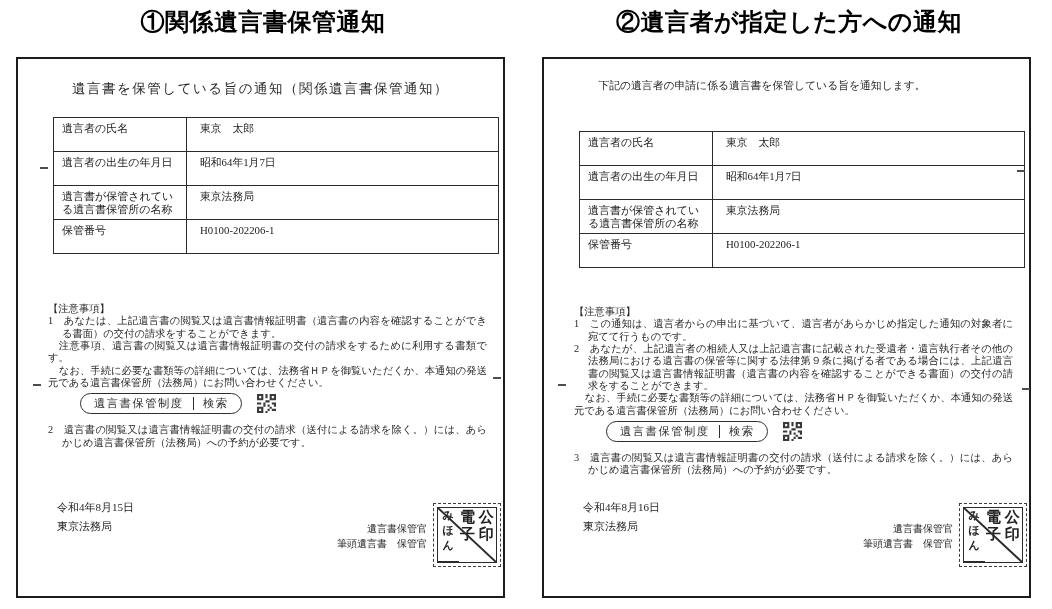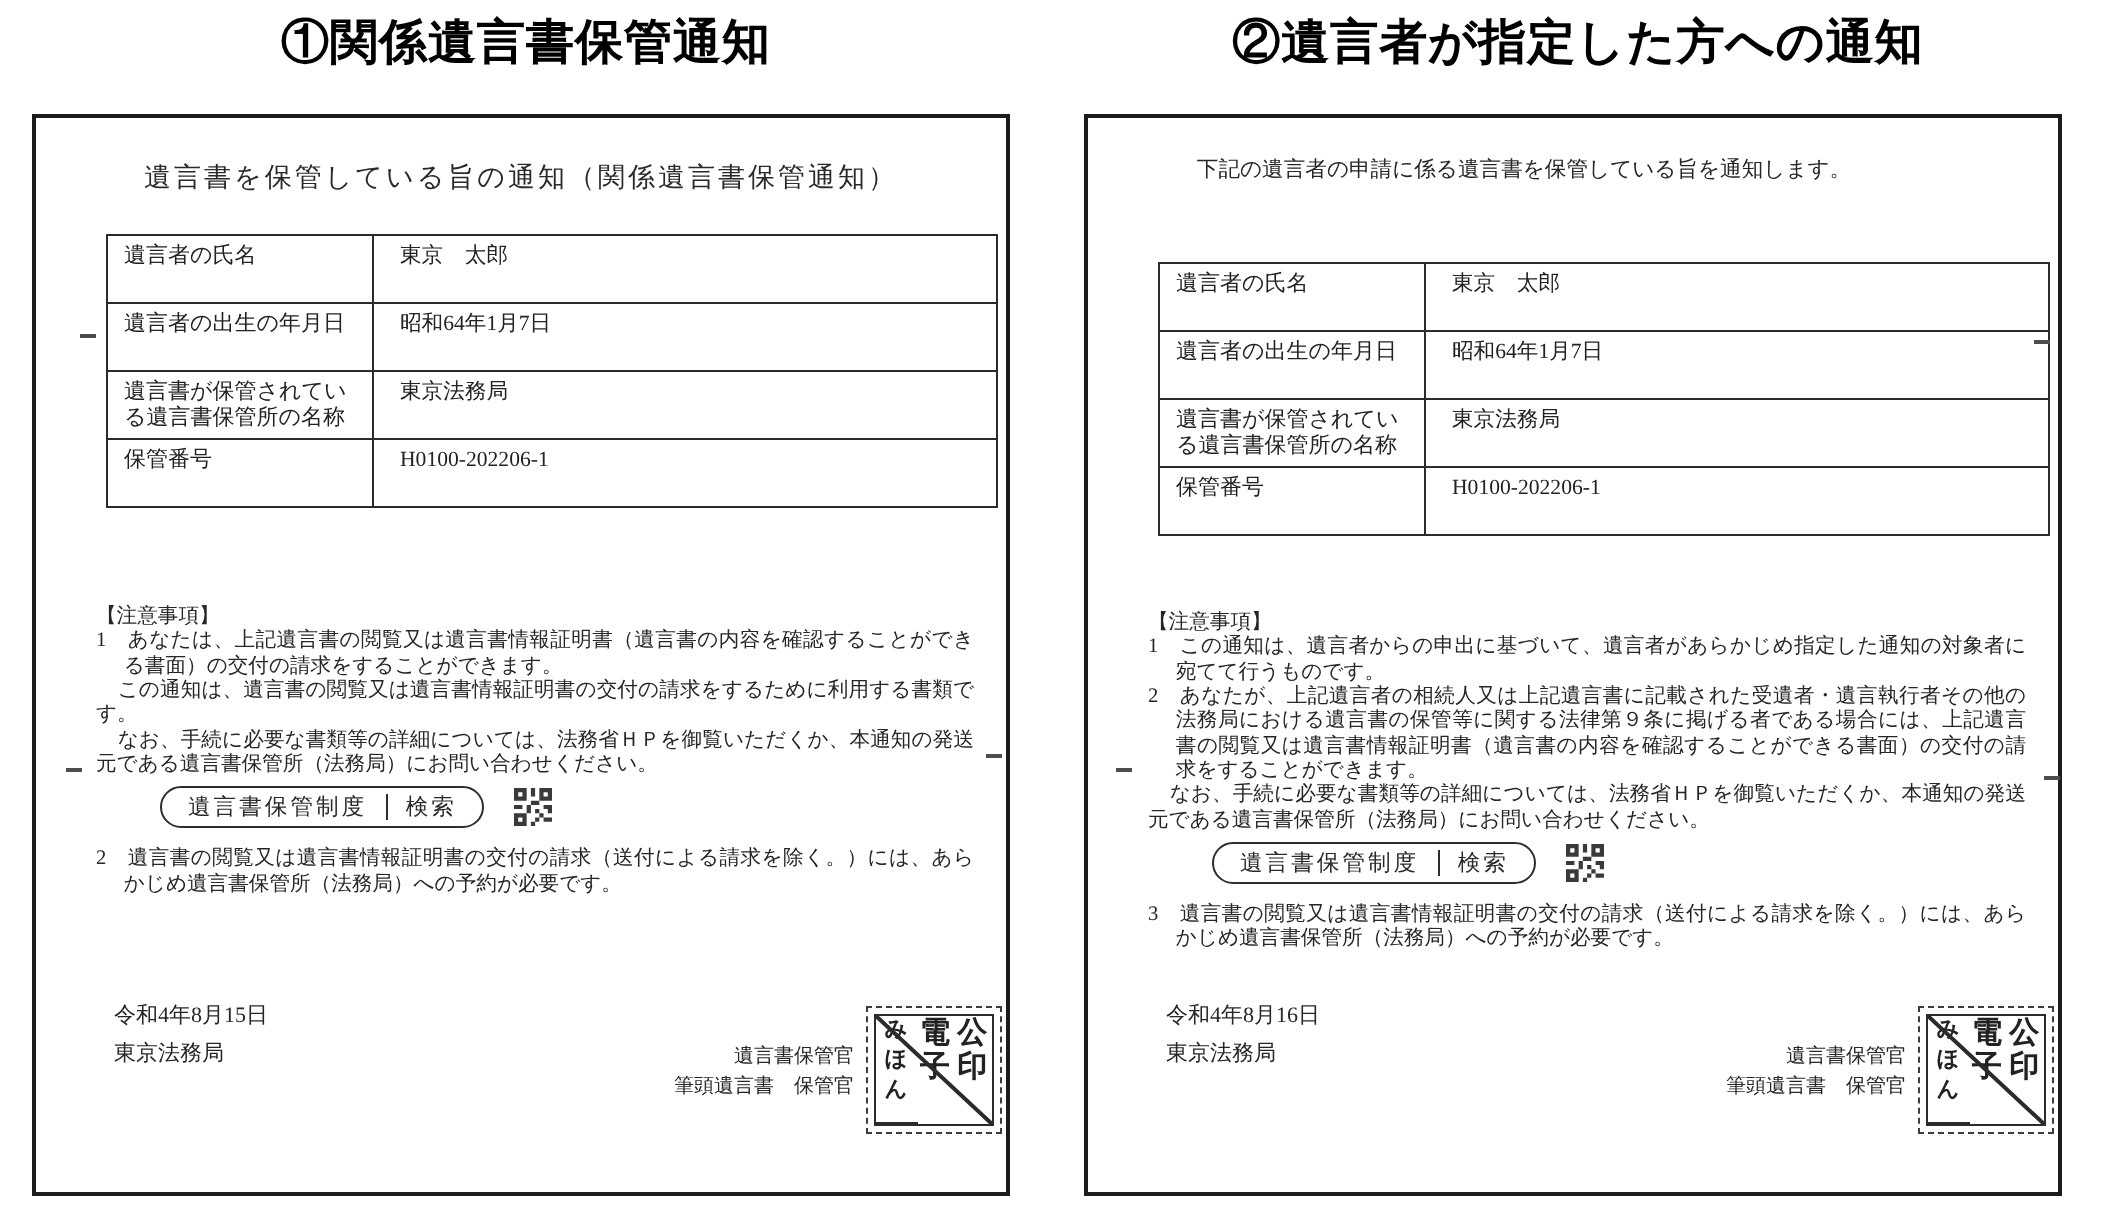--- a/index.html
+++ b/index.html
@@ -176,21 +176,21 @@
           </tr>
           <tr>
             <td class="lbl">保管番号</td>
             <td class="val">H0100-202206-1</td>
           </tr>
         </tbody>
       </table>
       <div class="notes">
         <p class="notes-header">【注意事項】</p>
         <p class="hang">1　あなたは、上記遺言書の閲覧又は遺言書情報証明書（遺言書の内容を確認することができる書面）の交付の請求をすることができます。</p>
-        <p class="ind">この通知は、遺言書の閲覧又は遺言書情報証明書の交付の請求をするために利用する書類です。</p>
+        <p class="ind">注意事項、遺言書の閲覧又は遺言書情報証明書の交付の請求をするために利用する書類です。</p>
         <p class="ind">なお、手続に必要な書類等の詳細については、法務省ＨＰを御覧いただくか、本通知の発送元である遺言書保管所（法務局）にお問い合わせください。</p>
       </div>
       <div class="search-row">
         <div class="search-pill">
           <span>遺言書保管制度</span>
           <span class="sep"></span>
           <span>検索</span>
         </div>
         <svg class="qr" width="19" height="19" viewBox="0 0 9 9">
           <rect width="9" height="9" fill="#ffffff"></rect>

